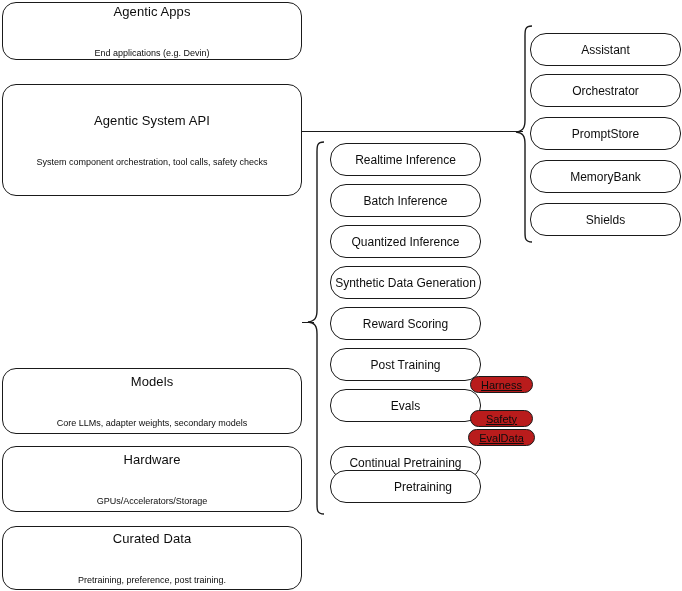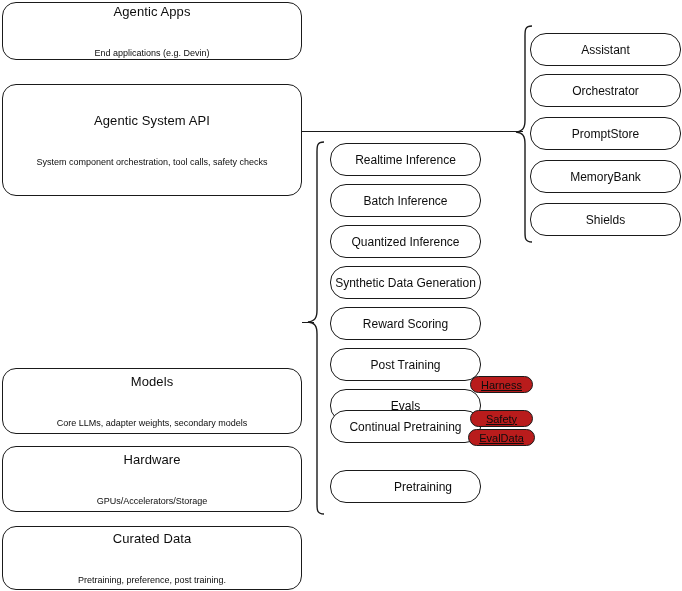--- a/index.html
+++ b/index.html
@@ -157,21 +157,21 @@
   </div>
   <div class="node chip chip-mid" style="top:307px;">
     <span>Reward Scoring</span>
   </div>
   <div class="node chip chip-mid" style="top:348px;">
     <span>Post Training</span>
   </div>
   <div class="node chip chip-mid" style="top:389px;">
     <span>Evals</span>
   </div>
-  <div class="node chip chip-mid" style="top:410px;justify-content:center;">
+  <div class="node chip chip-mid" style="top:446px;justify-content:center;">
     <span>Continual Pretraining</span>
   </div>
   <div class="node chip chip-mid" style="top:470px;padding-left:35px;">
     <span>Pretraining</span>
   </div>
 
   <div class="pill" style="left:470px;top:376px;width:63px;height:17px;">
     <span>Harness</span>
   </div>
   <div class="pill" style="left:468px;top:393px;width:67px;height:17px;margin-top:36px;">

